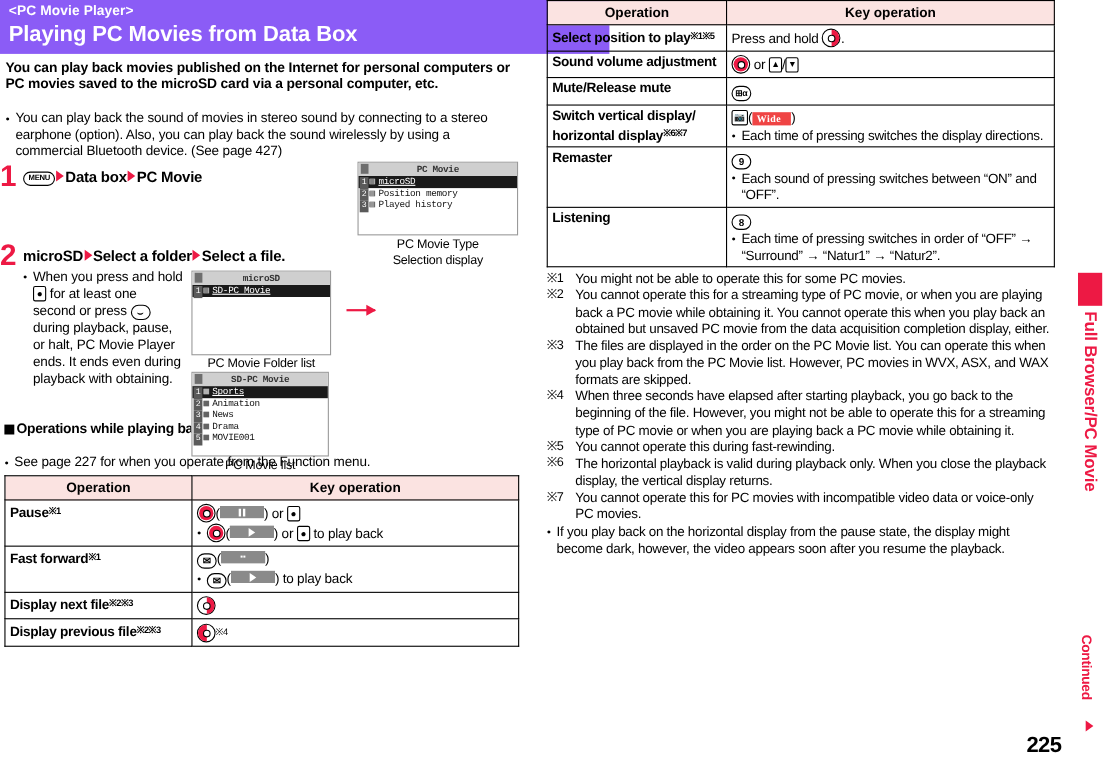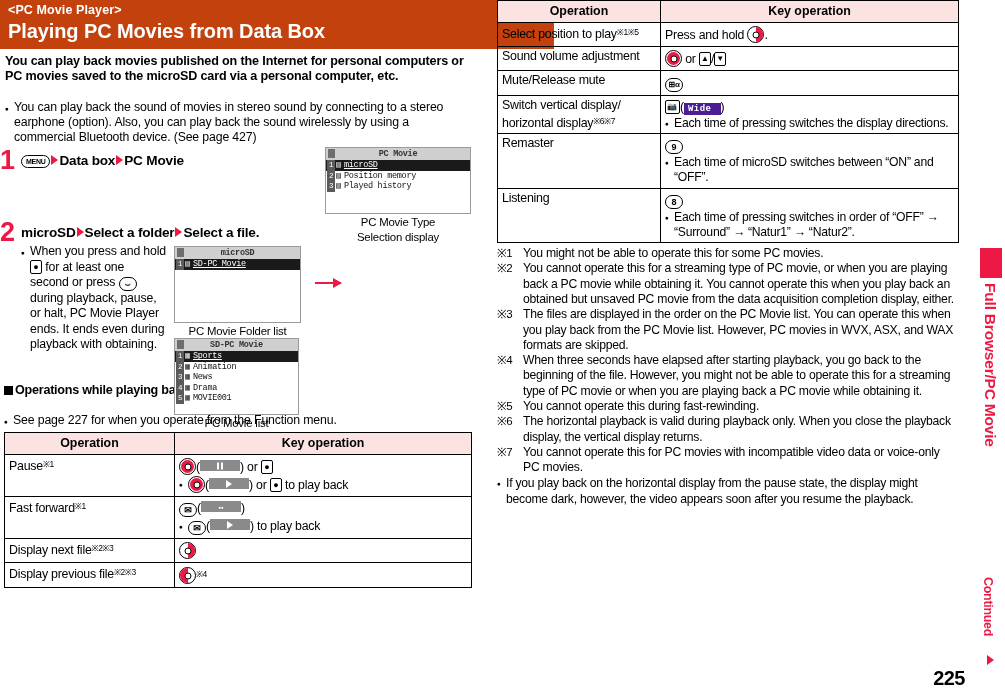--- a/index.html
+++ b/index.html
@@ -26,21 +26,21 @@
   }
   .col-right {
     position: absolute;
     left: 497px; top: 0;
     width: 462px;
     height: 698px;
   }
 
   
   .banner {
-    background: #c2410c;
+    background: #8b5cf6;
     color: #fff;
     padding: 3px 8px 6px 8px;
     width: 554px;
   }
   .banner .kicker {
     font-size: 12.5px;
     font-weight: bold;
     letter-spacing: 0.1px;
     line-height: 15px;
   }
@@ -214,23 +214,23 @@
     border-bottom: 4px solid transparent;
   }
   .sk .ff {
     position: absolute; left: 50%; top: 50%;
     transform: translate(-50%,-50%);
     font-size: 7px; color:#fff; line-height:7px;
     letter-spacing:0px;
   }
   .sk-label {
     display:inline-block;
-    background:#4c1d95;
+    background:#ef4444;
     color:#fff;
-    font-family: Liberation Mono, monospace;
+    font-family: Liberation Serif, serif;
     font-size: 9px;
     line-height: 12px;
     padding: 0 9px 0 4px;
     letter-spacing: 0.5px;
     vertical-align: 0px;
     font-weight: bold;
   }
 
   
   .step-body {
@@ -338,21 +338,21 @@
   table.op th {
     background: #FBE3E1;
     text-align: center;
     font-size: 12.4px;
     font-weight: bold;
     line-height: 15px;
     padding: 3px 16px;
   }
   table.op td.opname {
     font-size: 12.4px;
-    font-weight: normal;
+    font-weight: bold;
     line-height: 15.5px;
     letter-spacing: -0.25px;
   }
   table.op td.keyop {
     font-size: 12.3px;
     line-height: 16px;
     letter-spacing: -0.2px;
   }
   .sup {
     font-size: 8.5px;
@@ -696,21 +696,21 @@
         <td class="keyop">
           <div class="kline"><span class="k-sq" style="width:15px;"><span class="gl" style="font-size:8px;">📷</span></span>(<span class="sk-label">Wide</span>)</div>
           <div class="note-in">Each time of pressing switches the display directions.</div>
         </td>
       </tr>
 
       <tr>
         <td class="opname"><span>Remaster</span></td>
         <td class="keyop">
           <div class="kline"><span class="k-round">9</span></div>
-          <div class="note-in">Each time of microSD switches between “ON” and “OFF”.</div>
+          <div class="note-in">Each sound of pressing switches between “ON” and “OFF”.</div>
         </td>
       </tr>
 
       <tr>
         <td class="opname"><span>Listening</span></td>
         <td class="keyop">
           <div class="kline"><span class="k-round">8</span></div>
           <div class="note-in">Each time of pressing switches in order of “OFF” → “Surround” → “Natur1” → “Natur2”.</div>
         </td>
       </tr>

